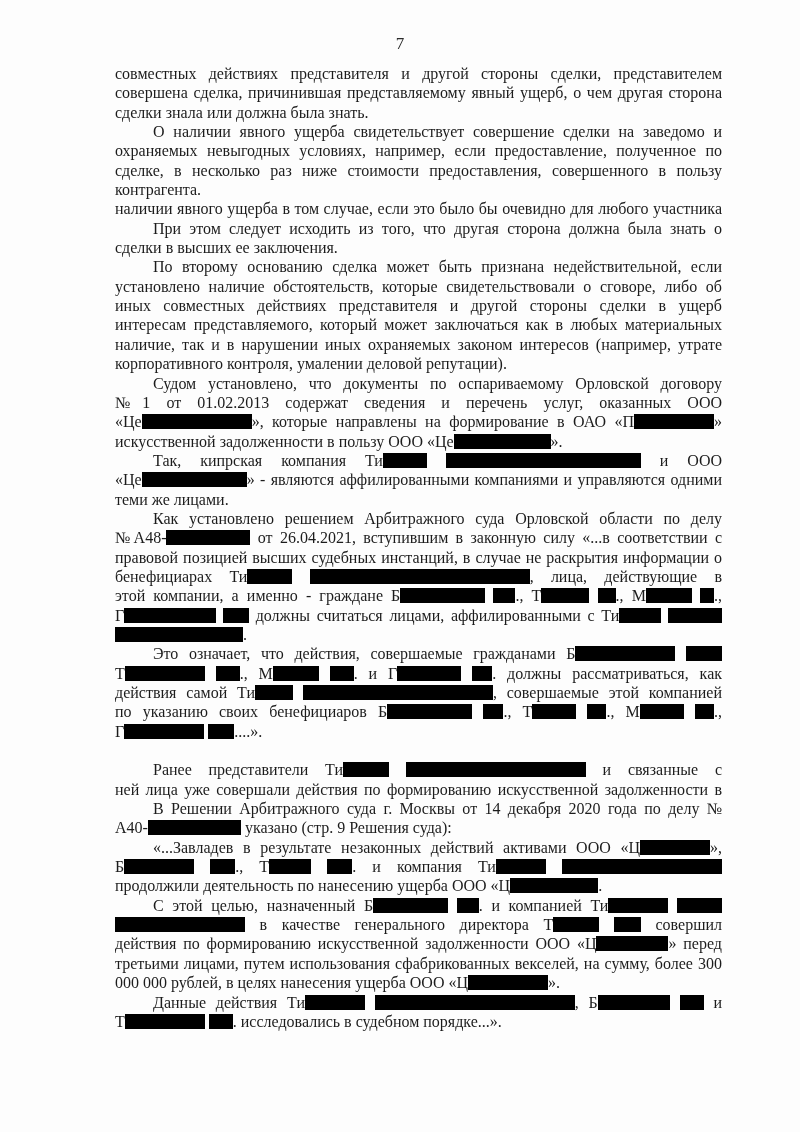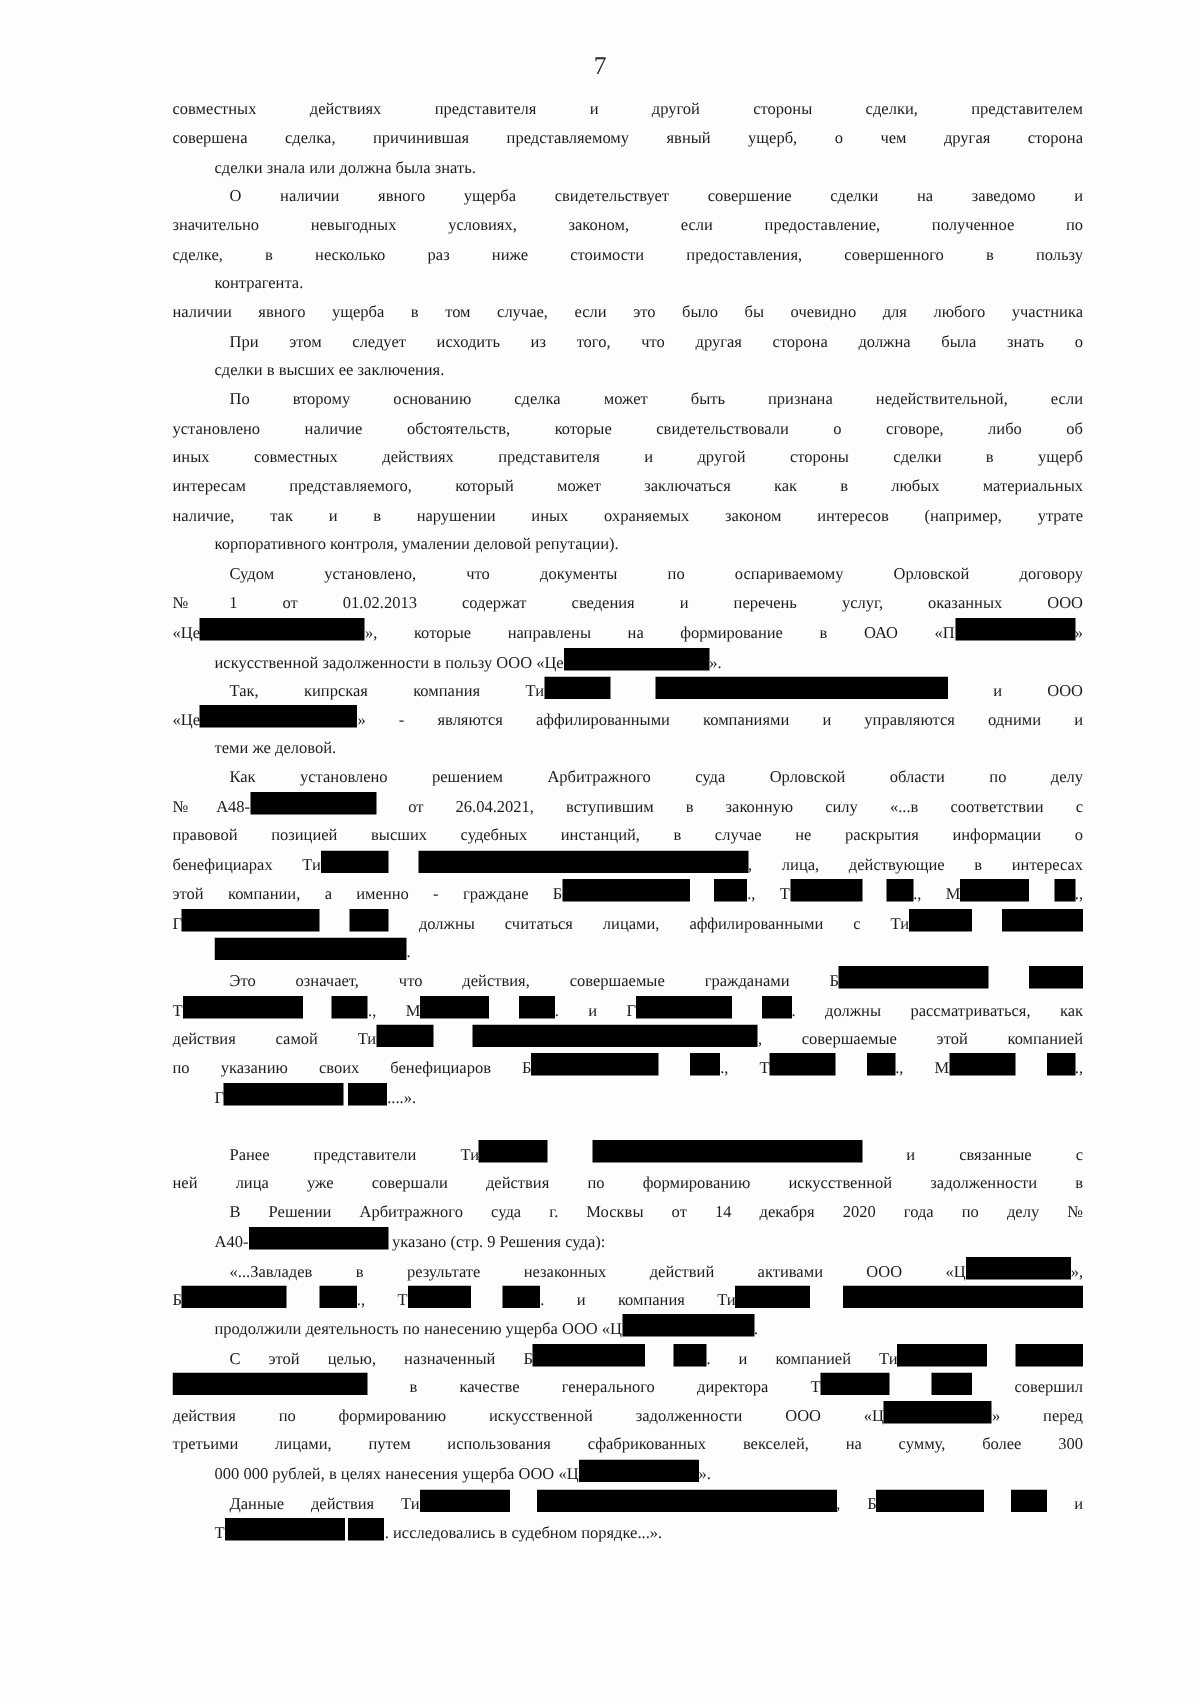--- a/index.html
+++ b/index.html
@@ -23,34 +23,33 @@
     width: 100%;
     text-align: center;
     font-size: 17px;
     color: #2a2a2a;
   }
   .text-block {
     position: absolute;
     top: 64px;
     left: 115px;
     width: 607px;
-    font-size: 11px;
+    font-size: 16px;
   }
   .line {
     height: 19.35px;
     line-height: 19.35px;
     overflow: hidden;
     text-align: justify;
     text-align-last: justify;
     white-space: normal;
   }
   .line.last {
     text-align: left;
     text-align-last: left;
-    margin-left: 28px;
   }
   .line.ind {
     text-indent: 38px;
   }
   .redact {
     display: inline-block;
     height: 15px;
     background: #000000;
     vertical-align: -2px;
   }
@@ -61,39 +60,39 @@
 </head>
 <body>
 
 <div class="page">
   <div class="page-number">7</div>
   <div class="text-block">
       <div class="line">совместных действиях представителя и другой стороны сделки, представителем</div>
       <div class="line">совершена сделка, причинившая представляемому явный ущерб, о чем другая сторона</div>
       <div class="line last">сделки знала или должна была знать.</div>
       <div class="line ind">О наличии явного ущерба свидетельствует совершение сделки на заведомо и</div>
-      <div class="line">значительно невыгодных условиях, законом, если предоставление, полученное по</div>
+      <div class="line">охраняемых невыгодных условиях, например, если предоставление, полученное по</div>
       <div class="line">сделке, в несколько раз ниже стоимости предоставления, совершенного в пользу</div>
       <div class="line last">контрагента.</div>
       <div class="line">наличии явного ущерба в том случае, если это было бы очевидно для любого участника</div>
       <div class="line ind">При этом следует исходить из того, что другая сторона должна была знать о</div>
       <div class="line last">сделки в высших ее заключения.</div>
       <div class="line ind">По второму основанию сделка может быть признана недействительной, если</div>
       <div class="line">установлено наличие обстоятельств, которые свидетельствовали о сговоре, либо об</div>
       <div class="line">иных совместных действиях представителя и другой стороны сделки в ущерб</div>
       <div class="line">интересам представляемого, который может заключаться как в любых материальных</div>
       <div class="line">наличие, так и в нарушении иных охраняемых законом интересов (например, утрате</div>
       <div class="line last">корпоративного контроля, умалении деловой репутации).</div>
       <div class="line ind">Судом установлено, что документы по оспариваемому Орловской договору</div>
       <div class="line">№1 от 01.02.2013 содержат сведения и перечень услуг, оказанных ООО</div>
       <div class="line">«Це<span class="redact" style="width: 110px; background: rgb(0, 0, 0);"></span>», которые направлены на формирование в ОАО «П<span class="redact" style="width: 80px; background: rgb(0, 0, 0);"></span>»</div>
       <div class="line last">искусственной задолженности в пользу ООО «Це<span class="redact" style="width: 97px; background: rgb(0, 0, 0);"></span>».</div>
       <div class="line ind">Так, кипрская компания Ти<span class="redact" style="width: 44px; background: rgb(0, 0, 0);"></span> <span class="redact" style="width: 195px; background: rgb(0, 0, 0);"></span> и ООО</div>
       <div class="line">«Це<span class="redact" style="width: 105px; background: rgb(0, 0, 0);"></span>» - являются аффилированными компаниями и управляются одними и</div>
-      <div class="line last">теми же деловой.</div>
+      <div class="line last">теми же лицами.</div>
       <div class="line ind">Как установлено решением Арбитражного суда Орловской области по делу</div>
       <div class="line">№А48-<span class="redact" style="width: 84px; background: rgb(0, 0, 0);"></span> от 26.04.2021, вступившим в законную силу «...в соответствии с</div>
       <div class="line">правовой позицией высших судебных инстанций, в случае не раскрытия информации о</div>
       <div class="line">бенефициарах Ти<span class="redact" style="width: 45px; background: rgb(0, 0, 0);"></span> <span class="redact" style="width: 220px; background: rgb(0, 0, 0);"></span>, лица, действующие в интересах</div>
       <div class="line">этой компании, а именно - граждане Б<span class="redact" style="width: 85px; background: rgb(0, 0, 0);"></span> <span class="redact" style="width: 22px; background: rgb(0, 0, 0);"></span>., Т<span class="redact" style="width: 48px; background: rgb(0, 0, 0);"></span> <span class="redact" style="width: 18px; background: rgb(0, 0, 0);"></span>., М<span class="redact" style="width: 46px; background: rgb(0, 0, 0);"></span> <span class="redact" style="width: 14px; background: rgb(0, 0, 0);"></span>.,</div>
       <div class="line">Г<span class="redact" style="width: 92px; background: rgb(0, 0, 0);"></span> <span class="redact" style="width: 26px; background: rgb(0, 0, 0);"></span> должны считаться лицами, аффилированными с Ти<span class="redact" style="width: 42px; background: rgb(0, 0, 0);"></span> <span class="redact" style="width: 54px; background: rgb(0, 0, 0);"></span></div>
       <div class="line last"><span class="redact" style="width: 128px; background: rgb(0, 0, 0);"></span>.</div>
       <div class="line ind">Это означает, что действия, совершаемые гражданами Б<span class="redact" style="width: 100px; background: rgb(0, 0, 0);"></span> <span class="redact" style="width: 36px; background: rgb(0, 0, 0);"></span></div>
       <div class="line">Т<span class="redact" style="width: 80px; background: rgb(0, 0, 0);"></span> <span class="redact" style="width: 24px; background: rgb(0, 0, 0);"></span>., М<span class="redact" style="width: 46px; background: rgb(0, 0, 0);"></span> <span class="redact" style="width: 24px; background: rgb(0, 0, 0);"></span>. и Г<span class="redact" style="width: 64px; background: rgb(0, 0, 0);"></span> <span class="redact" style="width: 20px; background: rgb(0, 0, 0);"></span>. должны рассматриваться, как</div>
       <div class="line">действия самой Ти<span class="redact" style="width: 38px; background: rgb(0, 0, 0);"></span> <span class="redact" style="width: 190px; background: rgb(0, 0, 0);"></span>, совершаемые этой компанией</div>

